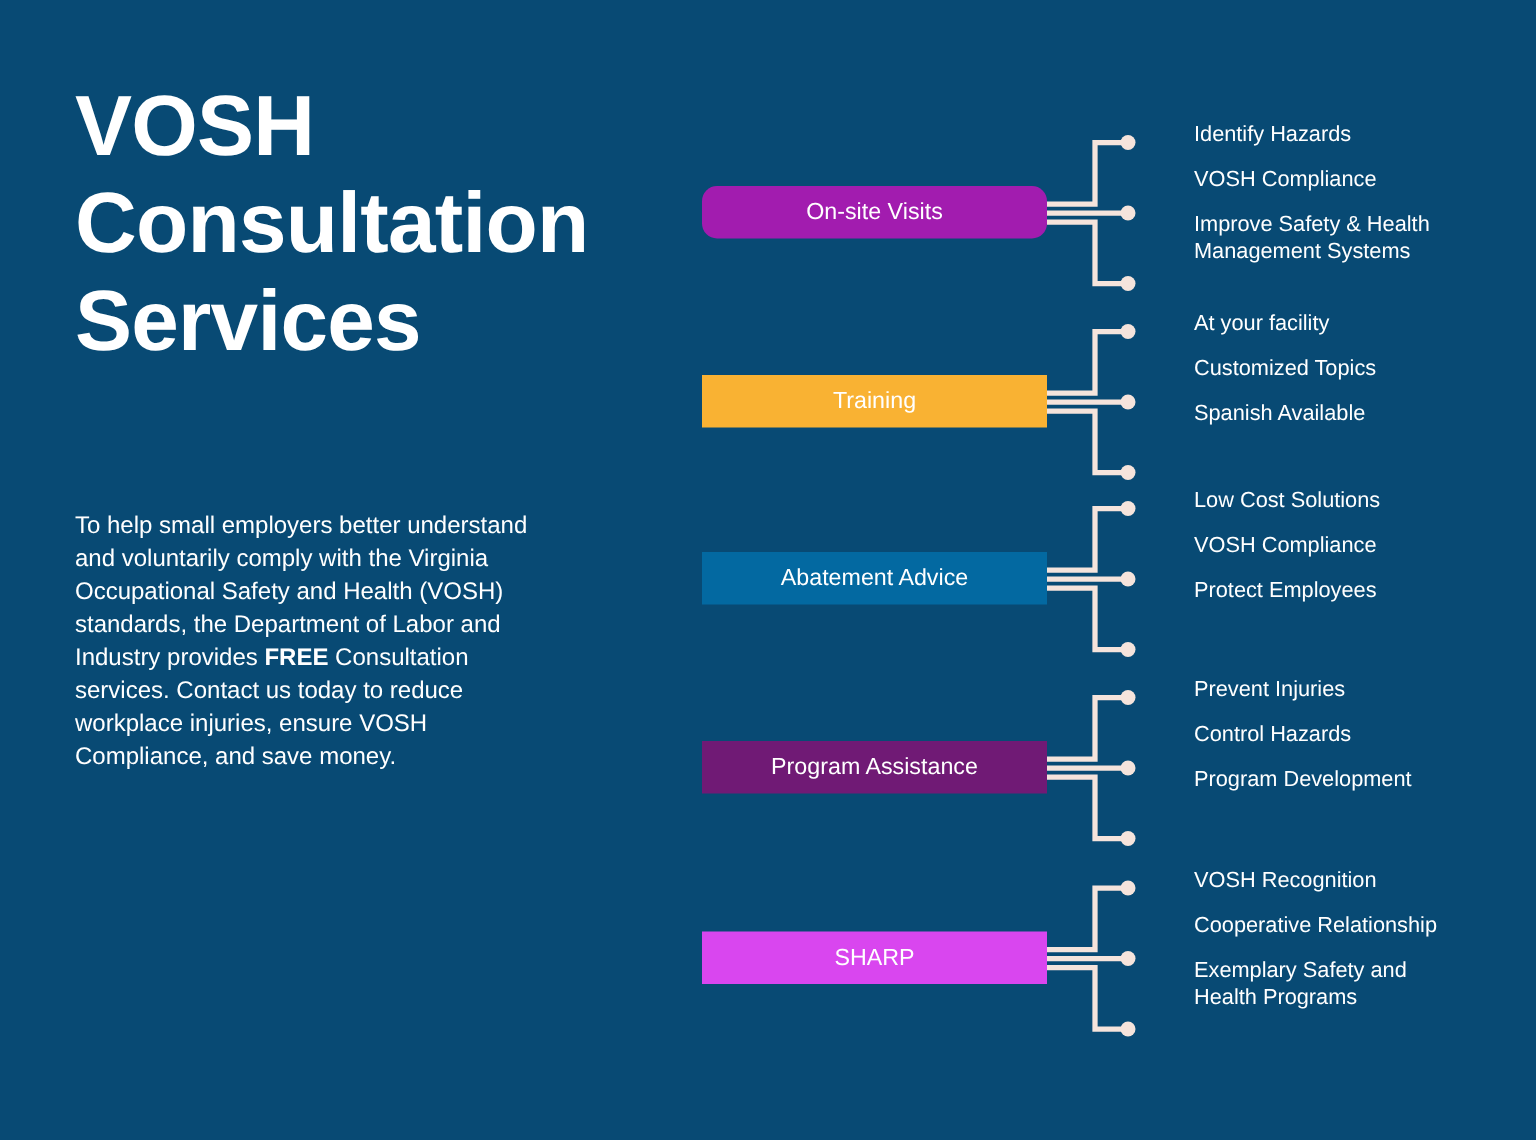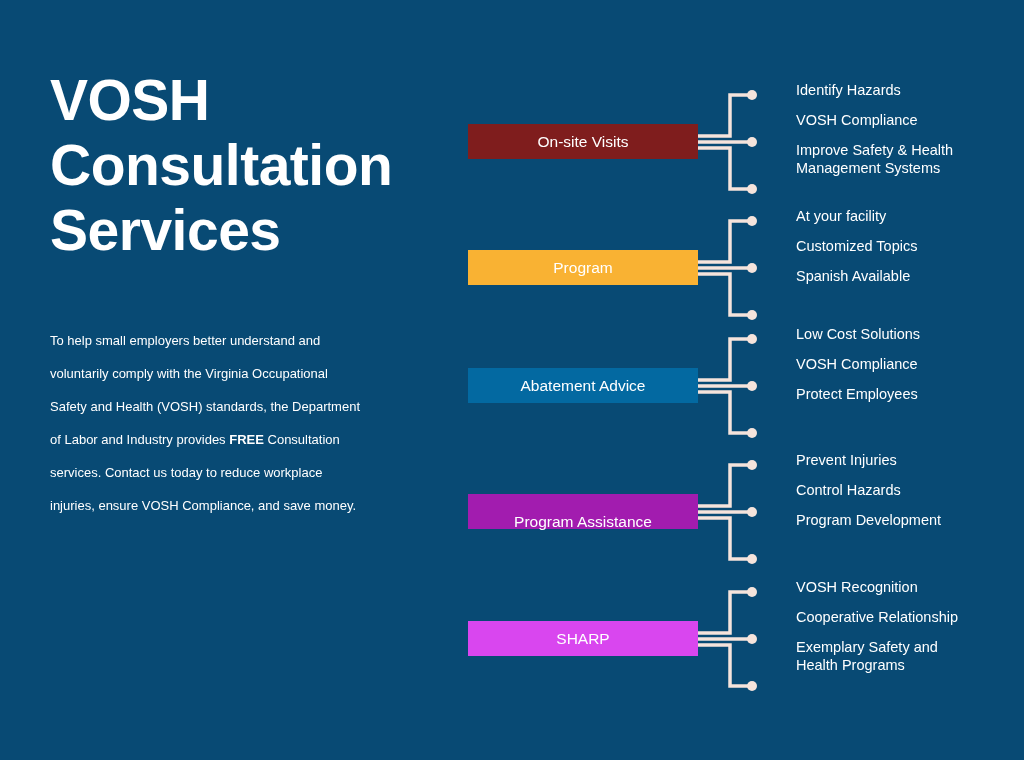--- a/index.html
+++ b/index.html
@@ -19,43 +19,43 @@
     position: absolute;
     inset: 0;
     width: 1024px;
     height: 760px;
   }
 
   
   .left-col {
     position: absolute;
     left: 50px;
-    top: 68px;
+    top: 52px;
     width: 380px;
   }
 
   .title {
     font-size: 57px;
     line-height: 1.14;
     font-weight: bold;
     color: #ffffff;
     letter-spacing: -0.5px;
     margin: 0;
     white-space: pre-line;
   }
 
   .body-copy {
     margin: 0;
     position: absolute;
     left: 50px;
-    top: 324px;
+    top: 340px;
     width: 310px;
     color: #ffffff;
-    font-size: 13px;
-    line-height: 33px;
+    font-size: 16px;
+    line-height: 22px;
     font-weight: normal;
   }
   .body-copy b {
     font-weight: bold;
   }
 
   
   .branches {
     position: absolute;
     left: 0;
@@ -120,21 +120,21 @@
     <h1 class="title">VOSH
 Consultation
 Services</h1>
   </div>
 
   <p class="body-copy"><span>To help small employers better understand and voluntarily comply with the Virginia Occupational Safety and Health (VOSH) standards, the Department of Labor and Industry provides </span><b>FREE</b><span> Consultation services. Contact us today to reduce workplace injuries, ensure VOSH Compliance, and save money.</span></p>
 
   <div class="branches">
 
     <div class="branch" style="top:124px">
-      <div class="cat-box" style="background: #7f1d1d;">
+      <div class="cat-box" style="background: #a21caf; border-radius: 10px;">
         <span class="cat-label">On-site Visits</span>
       </div>
       <svg class="connector-svg" viewBox="0 0 90 128">
         <g class="conn-group" stroke-width="3.5" fill="none" stroke-linecap="butt">
           <path class="conn-line" d="M0,58 H32 V17 H52" stroke="#f5e4dc"></path>
           <path class="conn-line" d="M0,64 H52" stroke="#f5e4dc"></path>
           <path class="conn-line" d="M0,70 H32 V111 H52" stroke="#f5e4dc"></path>
         </g>
         <g class="conn-dots">
           <circle class="conn-dot" cx="54" cy="17" r="5" fill="#f5e4dc"></circle>
@@ -143,21 +143,21 @@
         </g>
       </svg>
       <div class="leaf leaf-0">Identify Hazards</div>
       <div class="leaf leaf-1">VOSH Compliance</div>
       <div class="leaf leaf-2">Improve Safety &amp; Health
 Management Systems</div>
     </div>
 
     <div class="branch" style="top:250px">
       <div class="cat-box" style="background: rgb(249, 178, 51);">
-        <span class="cat-label">Program</span>
+        <span class="cat-label">Training</span>
       </div>
       <svg class="connector-svg" viewBox="0 0 90 128">
         <g class="conn-group" stroke-width="3.5" fill="none" stroke-linecap="butt">
           <path class="conn-line" d="M0,58 H32 V17 H52" stroke="#f5e4dc"></path>
           <path class="conn-line" d="M0,64 H52" stroke="#f5e4dc"></path>
           <path class="conn-line" d="M0,70 H32 V111 H52" stroke="#f5e4dc"></path>
         </g>
         <g class="conn-dots">
           <circle class="conn-dot" cx="54" cy="17" r="5" fill="#f5e4dc"></circle>
           <circle class="conn-dot" cx="54" cy="64" r="5" fill="#f5e4dc"></circle>
@@ -184,21 +184,21 @@
           <circle class="conn-dot" cx="54" cy="64" r="5" fill="#f5e4dc"></circle>
           <circle class="conn-dot" cx="54" cy="111" r="5" fill="#f5e4dc"></circle>
         </g>
       </svg>
       <div class="leaf leaf-0">Low Cost Solutions</div>
       <div class="leaf leaf-1">VOSH Compliance</div>
       <div class="leaf leaf-2">Protect Employees</div>
     </div>
 
     <div class="branch" style="top:494px">
-      <div class="cat-box" style="background: #a21caf; align-items: flex-end;">
+      <div class="cat-box" style="background: #701a75;">
         <span class="cat-label">Program Assistance</span>
       </div>
       <svg class="connector-svg" viewBox="0 0 90 128">
         <g class="conn-group" stroke-width="3.5" fill="none" stroke-linecap="butt">
           <path class="conn-line" d="M0,58 H32 V17 H52" stroke="#f5e4dc"></path>
           <path class="conn-line" d="M0,64 H52" stroke="#f5e4dc"></path>
           <path class="conn-line" d="M0,70 H32 V111 H52" stroke="#f5e4dc"></path>
         </g>
         <g class="conn-dots">
           <circle class="conn-dot" cx="54" cy="17" r="5" fill="#f5e4dc"></circle>

